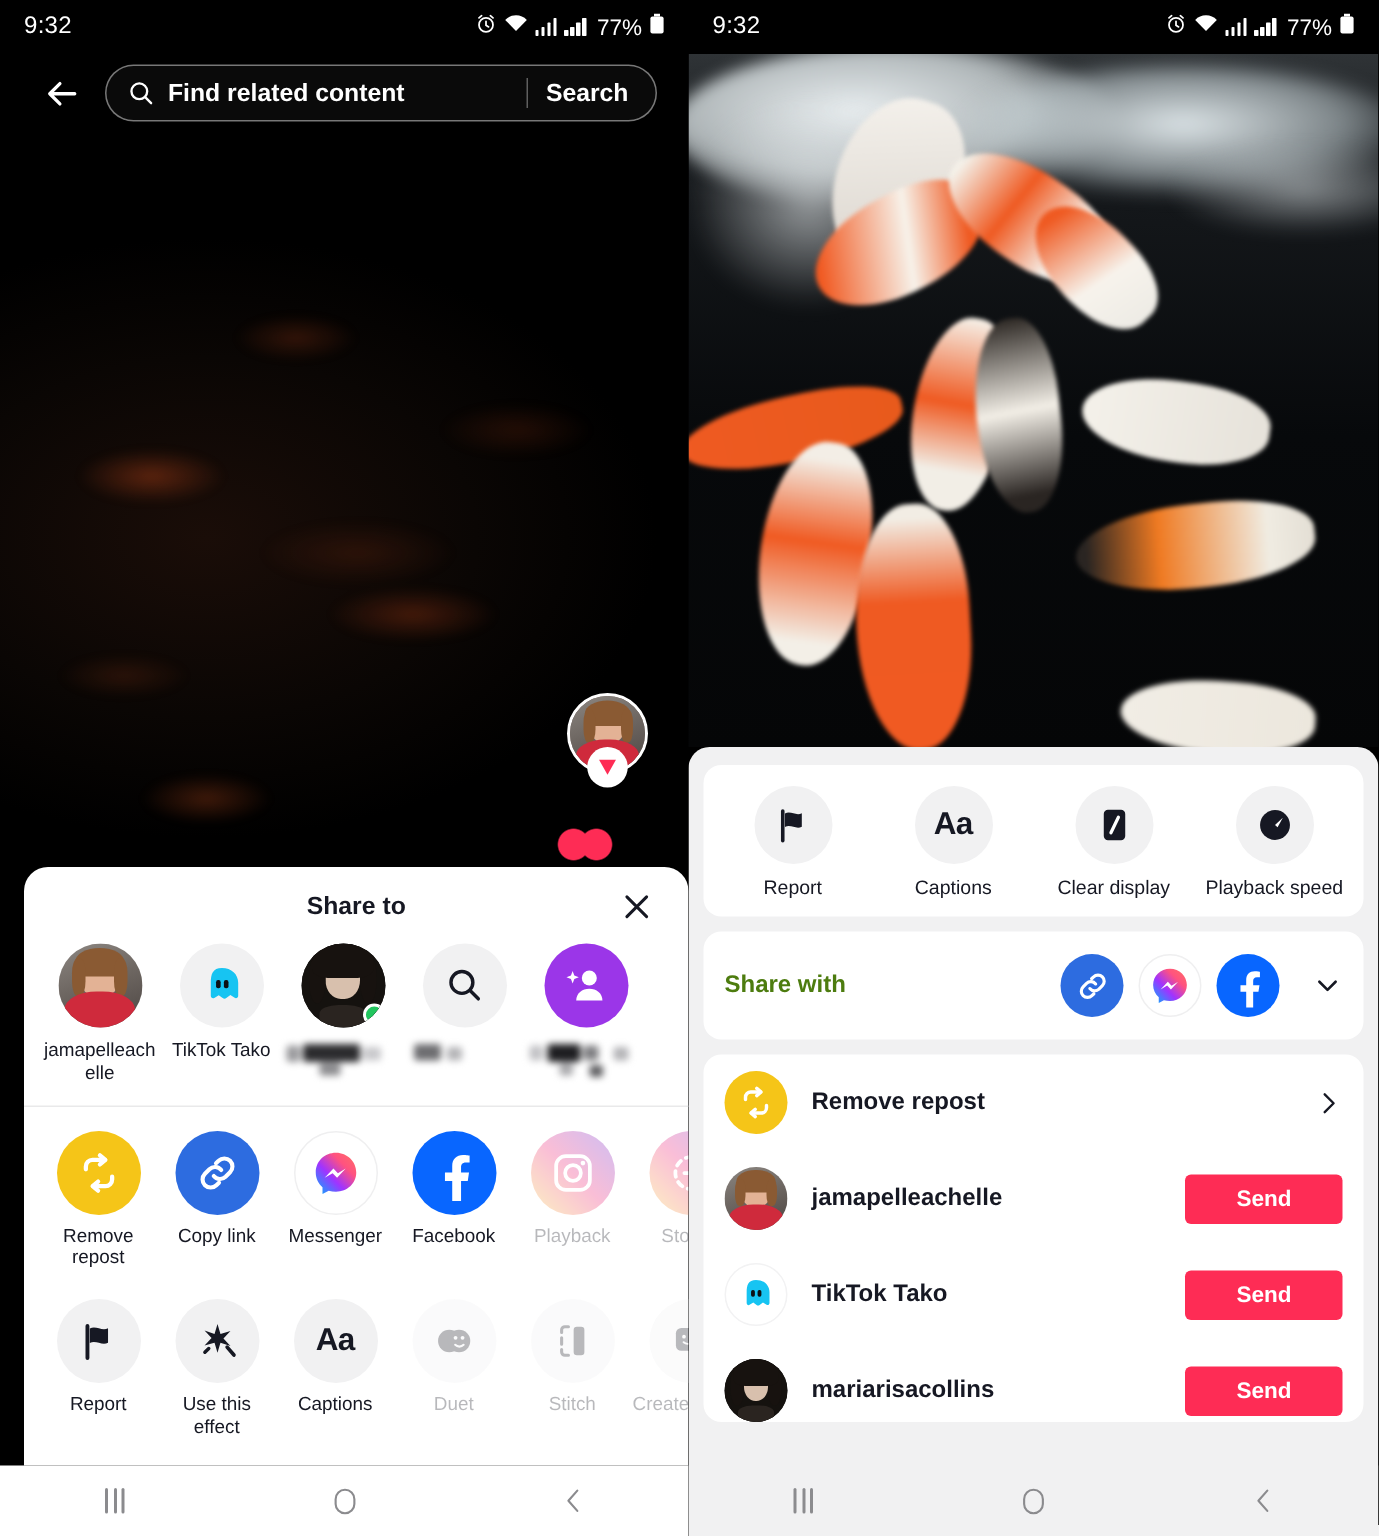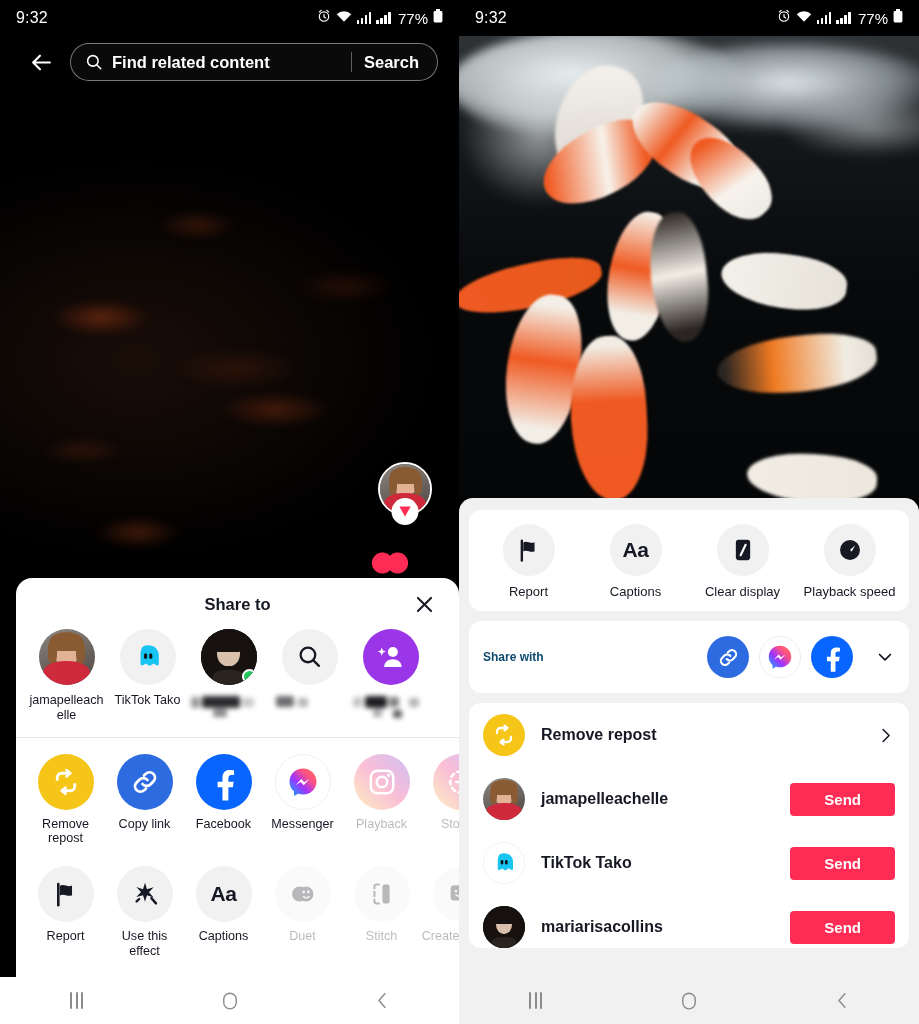--- a/index.html
+++ b/index.html
@@ -126,21 +126,21 @@
   .sheet-right{ position:absolute; left:0; right:0; top:498px; bottom:0; background:#f1f1f2;
      border-radius:14px 14px 0 0; z-index:20; }
   .card{ background:#fff; border-radius:12px; margin:10px 10px 0; }
   .r-actions{ display:flex; padding:14px 6px 12px; }
   .ract{ flex:1 1 0; display:flex; flex-direction:column; align-items:center; cursor:pointer; }
   .ract .ic{ width:52px;height:52px;border-radius:50%;background:#f1f1f2;
     display:flex;align-items:center;justify-content:center; }
   .ract .lb{ margin-top:8px; font-size:13px; color:#161823; text-align:center; line-height:1.18; }
 
   .sharewith{ display:flex; align-items:center; padding:15px 14px; }
-  .sw-label{ font-size:12px; font-weight:700; color:#0c4a6e; flex:1 1 auto; }
+  .sw-label{ font-size:16px; font-weight:700; color:#4d7c0f; flex:1 1 auto; }
   .sw-icons{ display:flex; align-items:center; gap:10px; }
   .sw-ic{ width:42px;height:42px;border-radius:50%; display:flex; align-items:center;
     justify-content:center; cursor:pointer; }
   .chev-d{ margin-left:12px; cursor:pointer; display:flex; }
 
   .list-card{ background:#fff; border-radius:12px; margin:10px 10px 0; overflow:hidden; }
   .lrow{ display:flex; align-items:center; padding:11px 14px; cursor:pointer; }
   .lrow .lic{ width:42px;height:42px;border-radius:50%; overflow:hidden; flex:0 0 auto;
     display:flex;align-items:center;justify-content:center; }
   .lrow .ltx{ flex:1 1 auto; margin-left:16px; font-size:16px; color:#161823; }
@@ -337,47 +337,47 @@
         </div>
 
         <div class="gcell">
           <div class="gic" style="background:#2D6CE0;">
             <svg width="30" height="30" viewBox="0 0 24 24" fill="none" stroke="#fff" stroke-width="2.2" stroke-linecap="round">
               <path d="M10 13.6a4.3 4.3 0 0 0 6.3.4l2.4-2.4a4.3 4.3 0 0 0-6.1-6.1l-1.4 1.3"></path>
               <path d="M14 10.4a4.3 4.3 0 0 0-6.3-.4l-2.4 2.4a4.3 4.3 0 0 0 6.1 6.1l1.4-1.3"></path>
             </svg>
           </div>
           <div class="glb">Copy link</div>
-        </div>
-
-        <div class="gcell">
-          <div class="gic" style="background:#0866FF;">
-            <svg width="38" height="38" viewBox="0 0 40 40">
-              <path d="M24.6 39.6V25.6h4.7l.9-5.9h-5.6v-3.8c0-1.6.8-3.2 3.4-3.2h2.6V7.7S28.2 7.3 26 7.3c-4.6 0-7.6 2.8-7.6 7.8v4.6h-5.1v5.9h5.1v14Z" fill="#fff"></path>
-            </svg>
-          </div>
-          <div class="glb">Facebook</div>
         </div>
 
         <div class="gcell">
           <div class="gic" style="background:#fff;border:1px solid #efeff0;">
             <svg width="36" height="36" viewBox="0 0 40 40">
               <defs>
                   <linearGradient id="mg1" x1="0" y1="1" x2="1" y2="0">
                 <stop offset="0" stop-color="#00b2ff"></stop>
                     <stop offset=".4" stop-color="#a033ff"></stop>
                 <stop offset=".7" stop-color="#ff5280"></stop>
                     <stop offset="1" stop-color="#ff7061"></stop>
                   </linearGradient>
                 </defs>
               <path d="M20 5C11.6 5 5 11.2 5 19.6c0 4.4 1.9 8.2 5 10.9v5.1l4.6-2.5c1.7.5 3.5.7 5.4.7 8.4 0 15-6.2 15-14.2S28.4 5 20 5Z" fill="url(#mg1)"></path>
               <path d="m11.6 23.6 6.5-6.9 3.3 3.5 5.8-3.5-6.4 6.9-3.3-3.5Z" fill="#fff"></path>
             </svg>
           </div>
           <div class="glb">Messenger</div>
+        </div>
+
+        <div class="gcell">
+          <div class="gic" style="background:#0866FF;">
+            <svg width="38" height="38" viewBox="0 0 40 40">
+              <path d="M24.6 39.6V25.6h4.7l.9-5.9h-5.6v-3.8c0-1.6.8-3.2 3.4-3.2h2.6V7.7S28.2 7.3 26 7.3c-4.6 0-7.6 2.8-7.6 7.8v4.6h-5.1v5.9h5.1v14Z" fill="#fff"></path>
+            </svg>
+          </div>
+          <div class="glb">Facebook</div>
         </div>
 
         <div class="gcell dim">
           <div class="gic" style="background:linear-gradient(45deg,#f9ce34,#ee2a7b,#6228d7);">
             <svg width="30" height="30" viewBox="0 0 24 24" fill="none" stroke="#fff" stroke-width="2">
               <rect x="3" y="3" width="18" height="18" rx="5.2"></rect>
                 <circle cx="12" cy="12" r="4.2"></circle>
                 <circle cx="17.3" cy="6.7" r="1.25" fill="#fff" stroke="none"></circle>
             </svg>
           </div>

